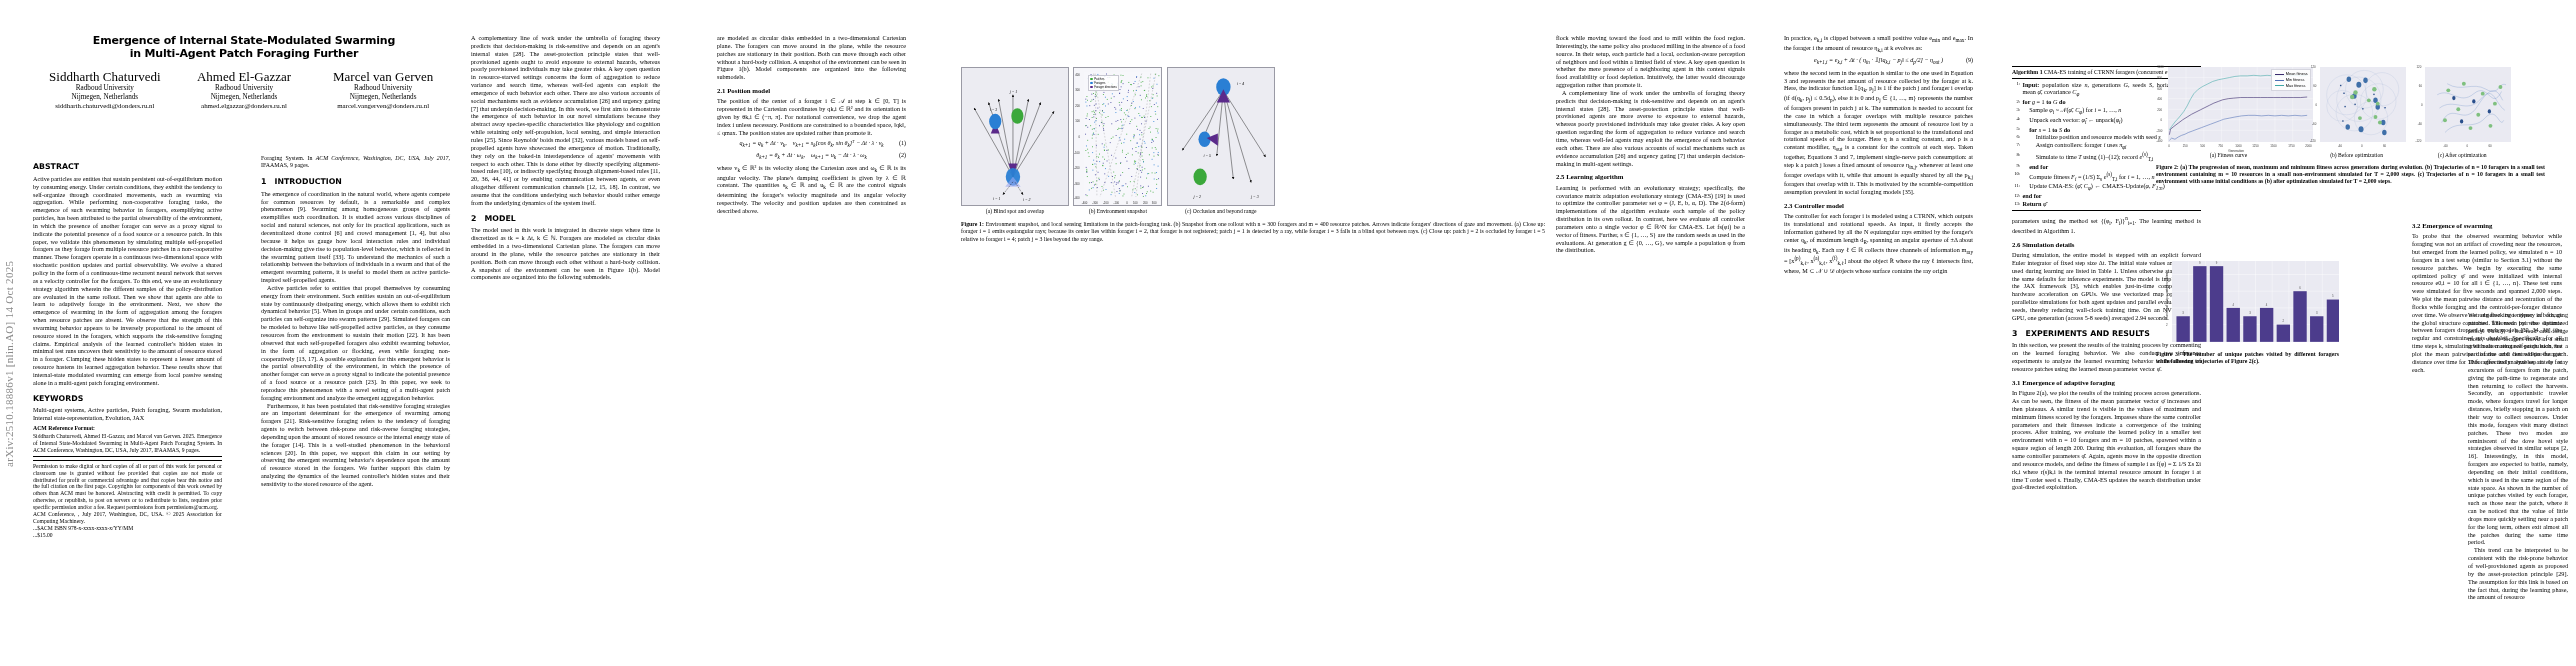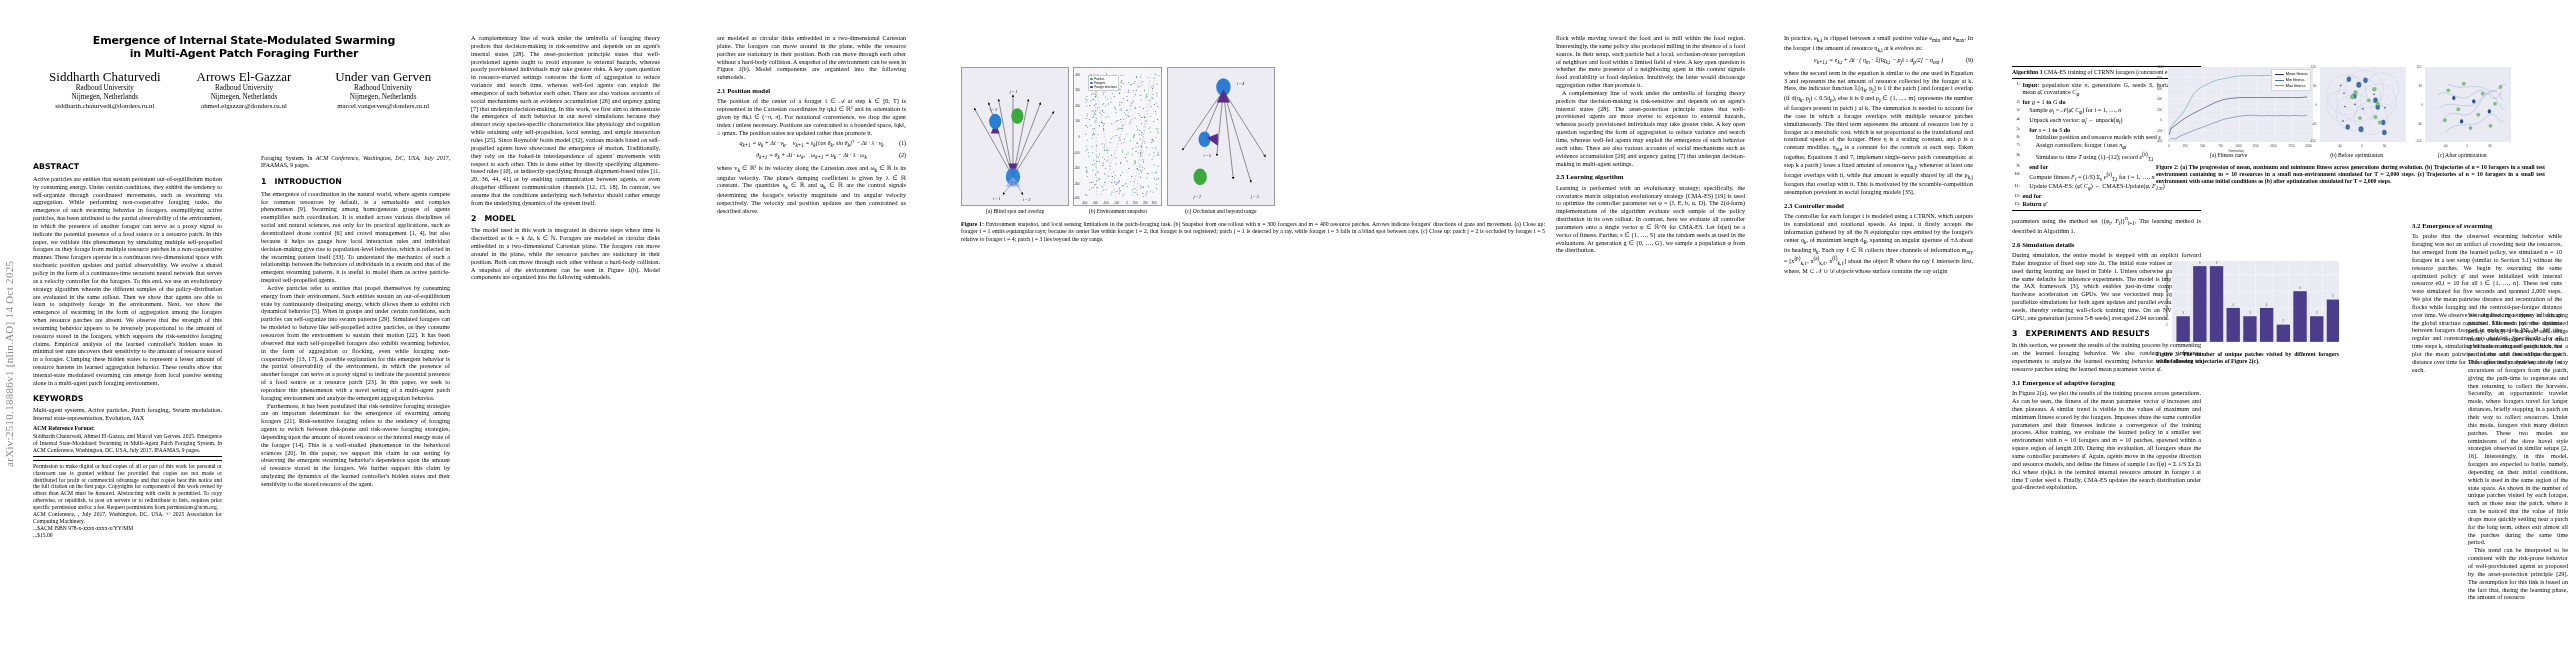--- a/index.html
+++ b/index.html
@@ -91,27 +91,27 @@
       <span>in Multi-Agent Patch Foraging Further</span>
     </div>
     <div class="authors">
       <div class="author">
         <div class="nm">Siddharth Chaturvedi</div>
         <div class="aff">Radboud University</div>
         <div class="aff">Nijmegen, Netherlands</div>
         <div class="em">siddharth.chaturvedi@donders.ru.nl</div>
       </div>
       <div class="author">
-        <div class="nm">Arrows El-Gazzar</div>
+        <div class="nm">Ahmed El-Gazzar</div>
         <div class="aff">Radboud University</div>
         <div class="aff">Nijmegen, Netherlands</div>
         <div class="em">ahmed.elgazzar@donders.ru.nl</div>
       </div>
       <div class="author">
-        <div class="nm">Under van Gerven</div>
+        <div class="nm">Marcel van Gerven</div>
         <div class="aff">Radboud University</div>
         <div class="aff">Nijmegen, Netherlands</div>
         <div class="em">marcel.vangerven@donders.ru.nl</div>
       </div>
     </div>
   </div>
 
   <div class="col c1">
     <h2 class="sec">ABSTRACT</h2>
     <p class="noind">Active particles are entities that sustain persistent out-of-equilibrium motion by consuming energy. Under certain conditions, they exhibit the tendency to self-organize through coordinated movements, such as swarming via aggregation. While performing non-cooperative foraging tasks, the emergence of such swarming behavior in foragers, exemplifying active particles, has been attributed to the partial observability of the environment, in which the presence of another forager can serve as a proxy signal to indicate the potential presence of a food source or a resource patch. In this paper, we validate this phenomenon by simulating multiple self-propelled foragers as they forage from multiple resource patches in a non-cooperative manner. These foragers operate in a continuous two-dimensional space with stochastic position updates and partial observability. We evolve a shared policy in the form of a continuous-time recurrent neural network that serves as a velocity controller for the foragers. To this end, we use an evolutionary strategy algorithm wherein the different samples of the policy-distribution are evaluated in the same rollout. Then we show that agents are able to learn to adaptively forage in the environment. Next, we show the emergence of swarming in the form of aggregation among the foragers when resource patches are absent. We observe that the strength of this swarming behavior appears to be inversely proportional to the amount of resource stored in the foragers, which supports the risk-sensitive foraging claims. Empirical analysis of the learned controller's hidden states in minimal test runs uncovers their sensitivity to the amount of resource stored in a forager. Clamping these hidden states to represent a lesser amount of resource hastens its learned aggregation behavior. These results show that internal-state modulated swarming can emerge from local passive sensing alone in a multi-agent patch foraging environment.</p>

